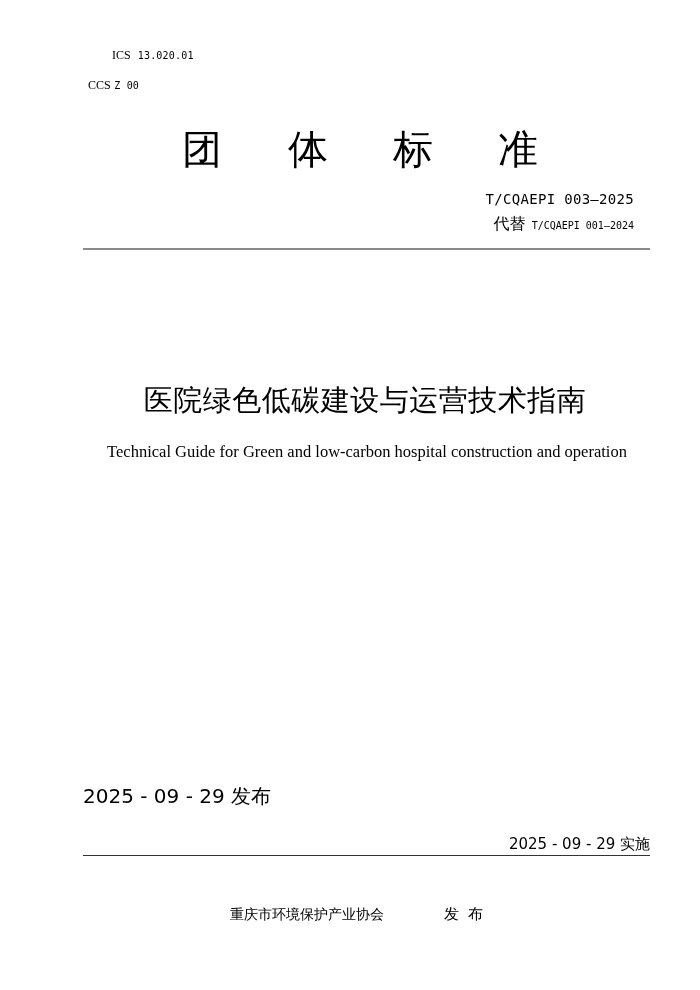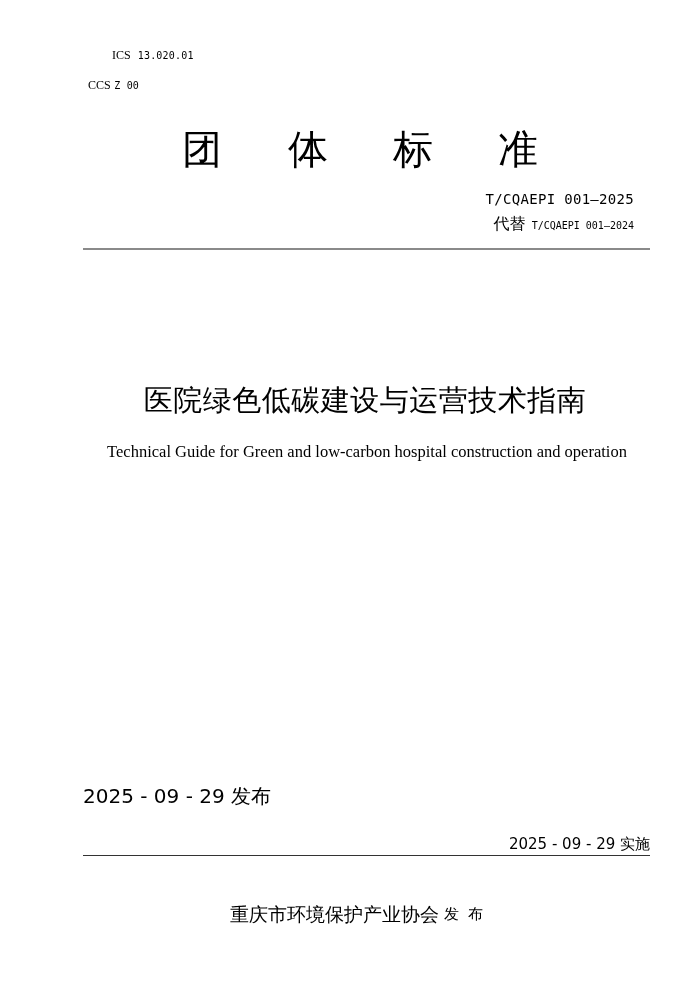--- a/index.html
+++ b/index.html
@@ -116,21 +116,21 @@
       top: 855px;
       left: 83px;
       width: 567px;
       height: 1px;
       background: #333333;
     }
 
     .publisher {
       top: 904px;
       left: 230px;
-      font-size: 19px;
+      font-size: 14px;
       line-height: 20px;
       white-space: pre;
     }
     .publisher-action {
       top: 904px;
       left: 444px;
       font-size: 15px;
       line-height: 20px;
       white-space: pre;
       letter-spacing: 9px;
@@ -146,21 +146,21 @@
   <span class="meta-key">CCS</span>&nbsp;<span class="meta-val">Z 00</span>
 </div>
 
 <div class="abs big-title">
   <span style="left:182px">团</span>
   <span style="left:288px">体</span>
   <span style="left:393px">标</span>
   <span style="left:498px">准</span>
 </div>
 
-<div class="abs std-number">T/CQAEPI 001—2025</div>
+<div class="abs std-number">T/CQAEPI 003—2025</div>
 <div class="abs replaces"><span class="zh">代替</span> <span>T/CQAEPI 001—2024</span></div>
 
 <div class="abs top-rule"></div>
 
 <div class="abs cn-title">医院绿色低碳建设与运营技术指南</div>
 <div class="abs en-title">Technical Guide for Green and low-carbon hospital construction and operation</div>
 
 <div class="abs date-left">2025 - 09 - 29 发布</div>
 <div class="abs date-right">2025 - 09 - 29 实施</div>
 <div class="abs bottom-rule"></div>

